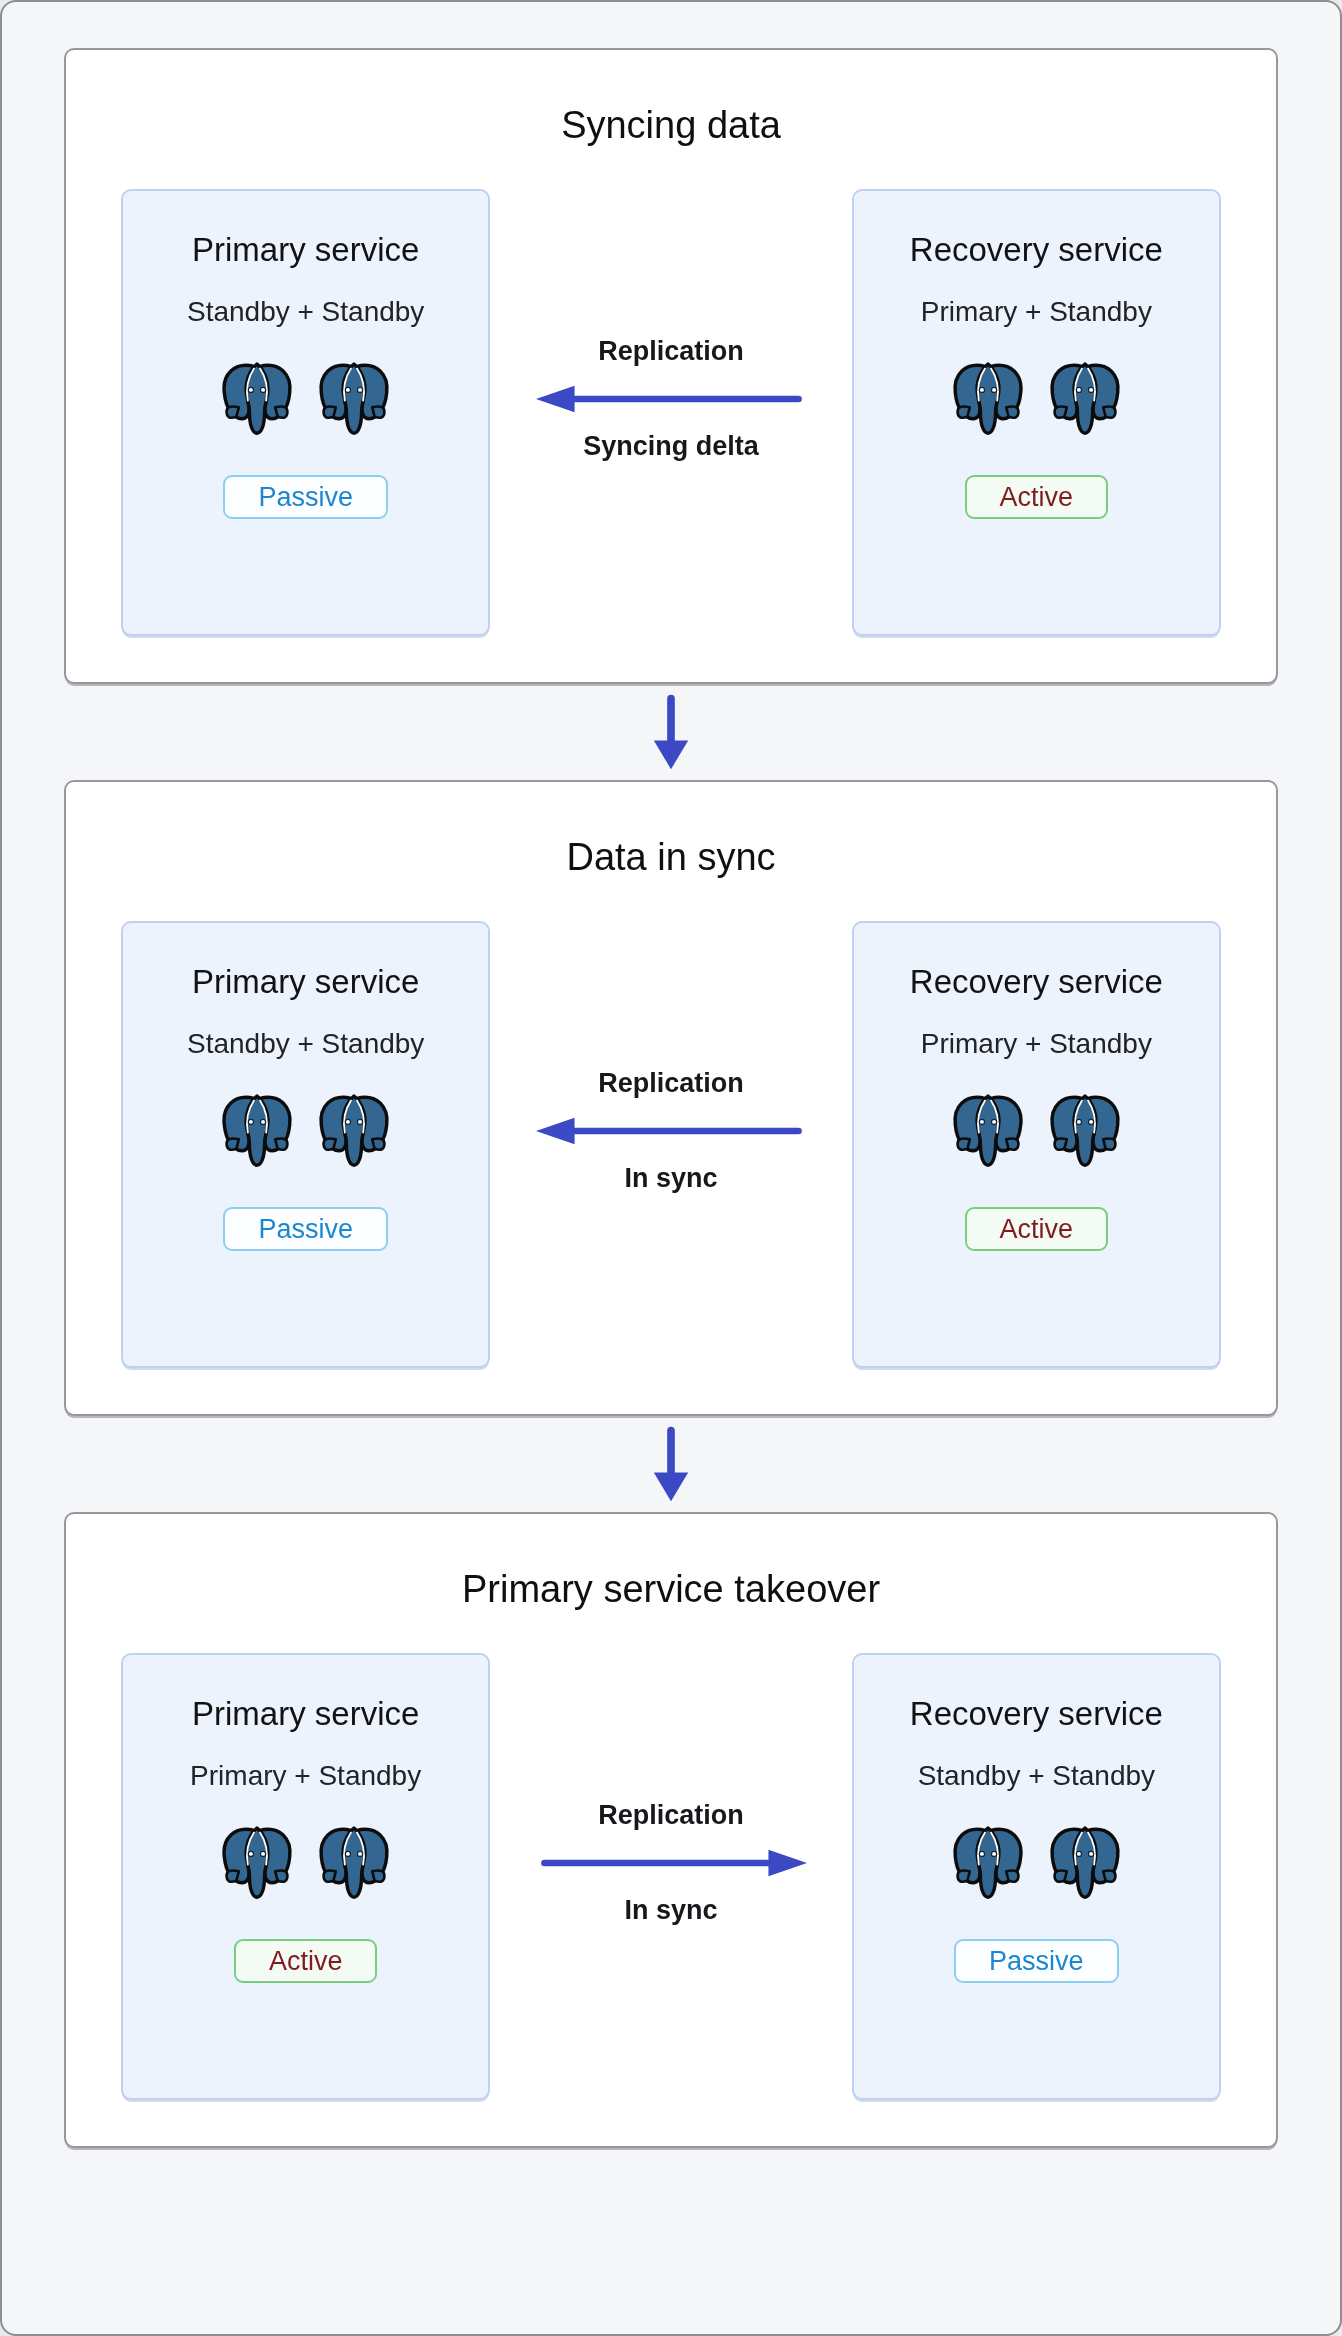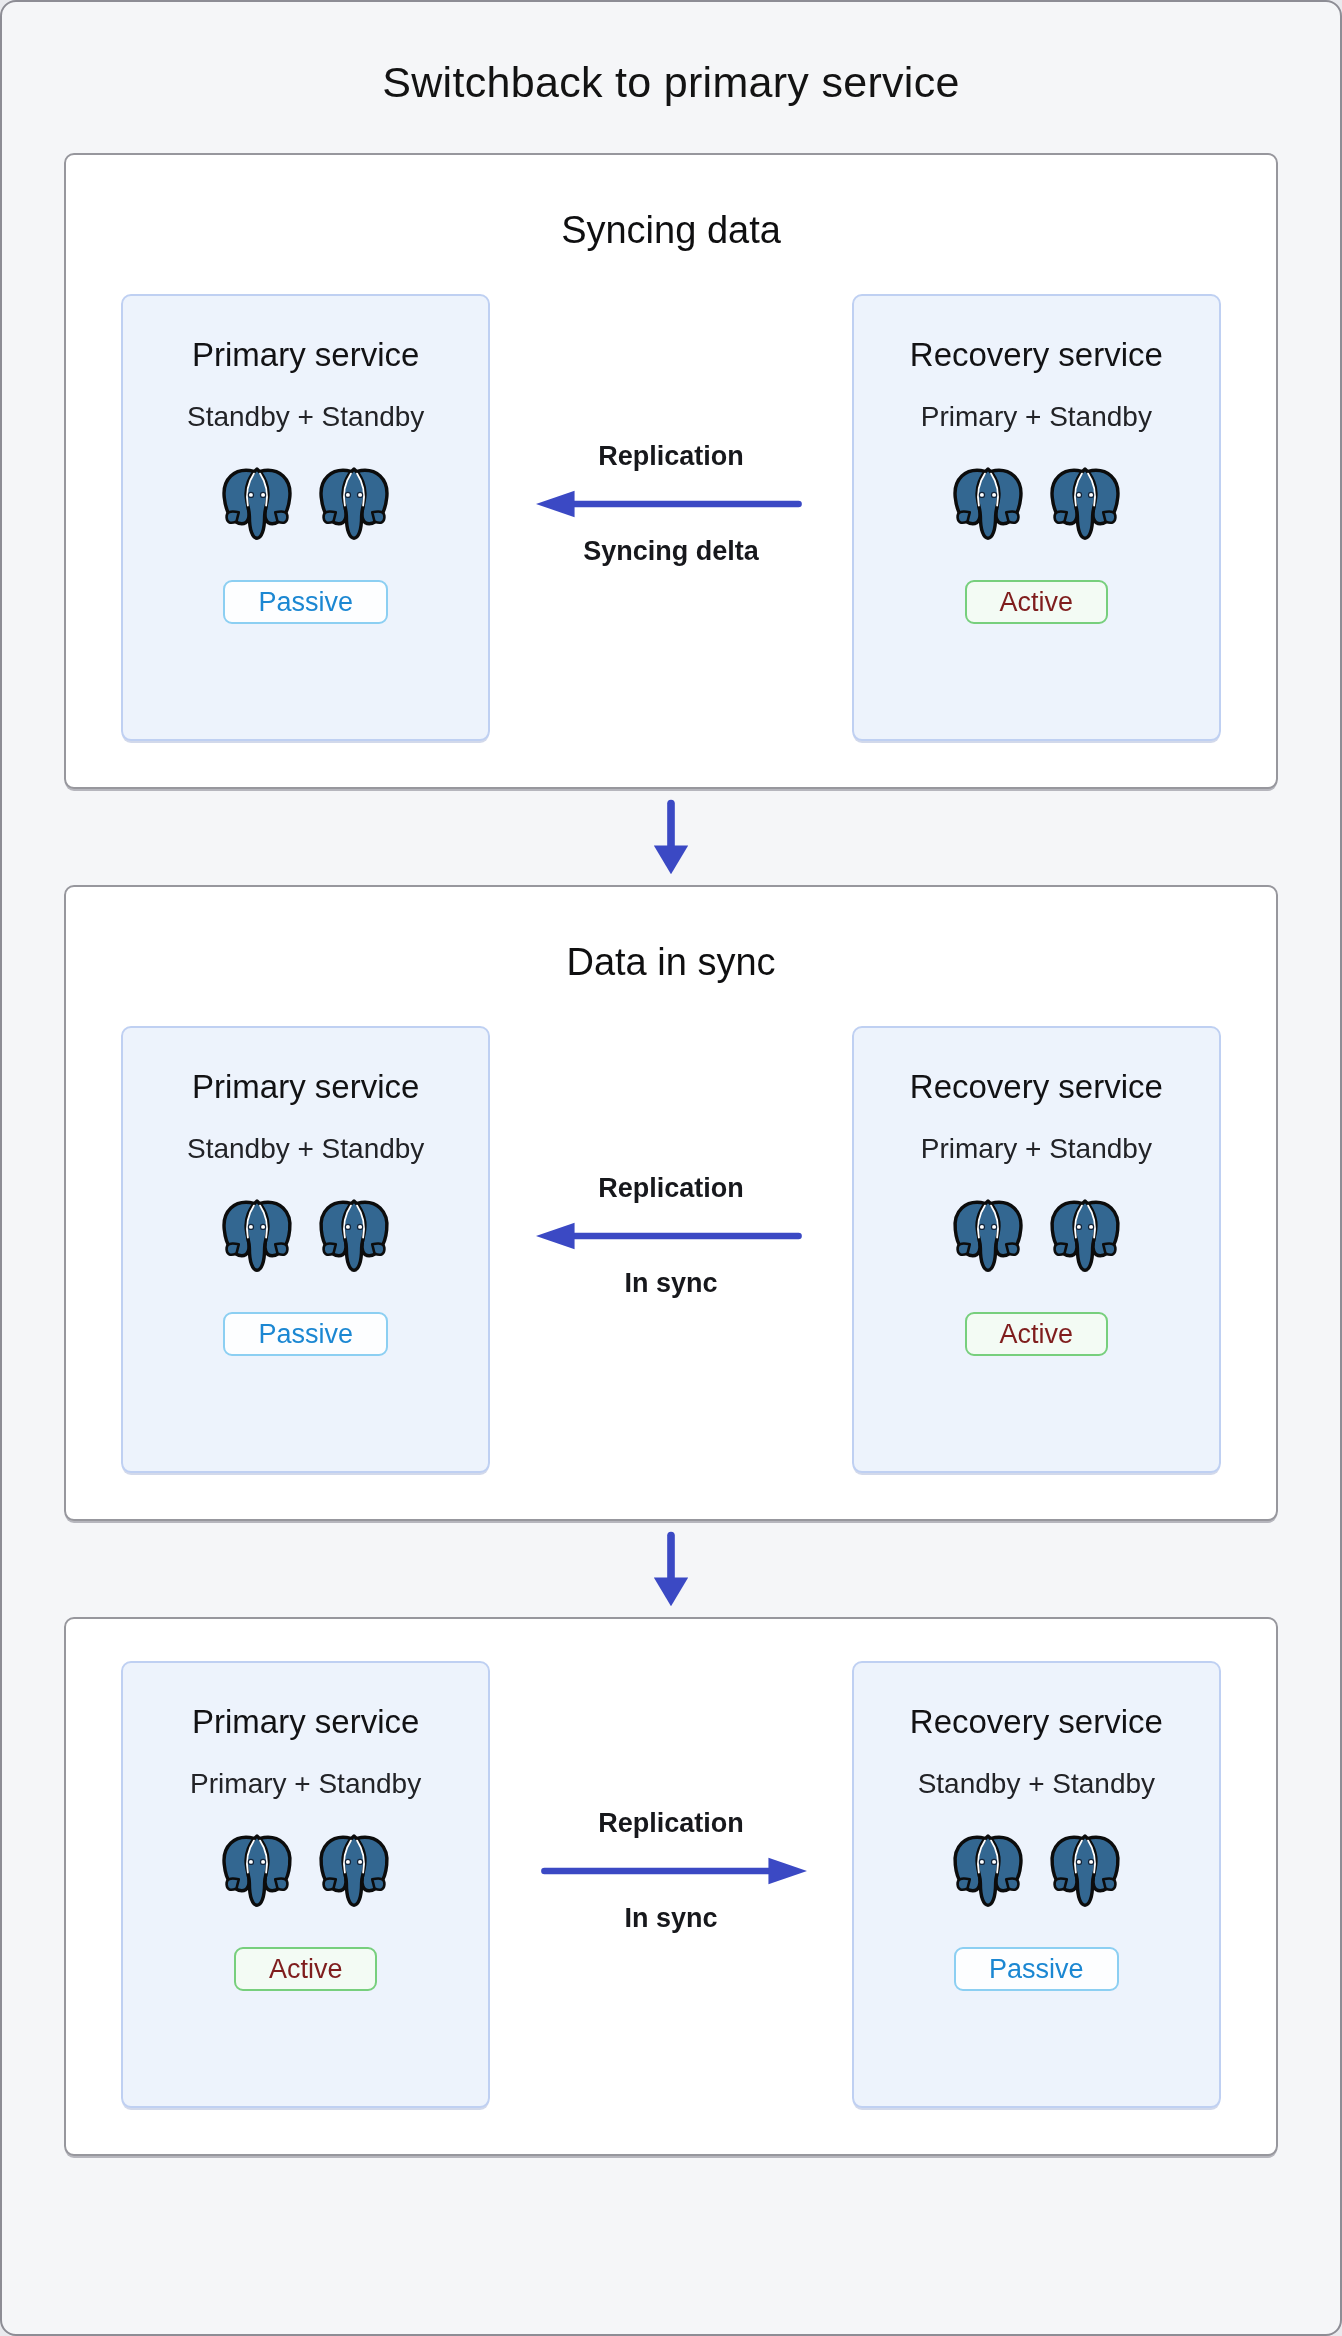--- a/index.html
+++ b/index.html
@@ -71,21 +71,20 @@
       <path class="pgw" d="M46 10 C38 22 35 36 38 52"></path>
       <path class="pgw" d="M54 10 C62 22 65 36 62 52"></path>
       <circle class="pge" cx="42" cy="38" r="3.4"></circle>
       <circle class="pge" cx="58" cy="38" r="3.4"></circle>
     </symbol>
   </defs>
 </svg>
 
 <div class="page">
 
-  <h1 class="main-title">Switchback to primary service</h1>
 
   <section class="stage">
     <h2 class="stage-title">Syncing data</h2>
     <div class="stage-body">
       <div class="svc-box">
         <div class="svc-title">Primary service</div>
         <div class="svc-sub">Standby + Standby</div>
         <div class="pg-row">
           <svg class="pg">
               <use href="#pg-logo"></use>
@@ -168,20 +167,21 @@
   </section>
 
   <div class="stage-gap">
     <svg class="down-arrow" viewBox="0 0 44 82">
       <line x1="22" y1="6" x2="22" y2="52"></line>
       <polygon points="4,50 40,50 22,80"></polygon>
     </svg>
   </div>
 
   <section class="stage" style="margin-top:0;">
+    <h2 class="stage-title">Primary service takeover</h2>
     <div class="stage-body">
       <div class="svc-box">
         <div class="svc-title">Primary service</div>
         <div class="svc-sub">Primary + Standby</div>
         <div class="pg-row">
           <svg class="pg">
               <use href="#pg-logo"></use>
             </svg>
           <svg class="pg">
               <use href="#pg-logo"></use>

